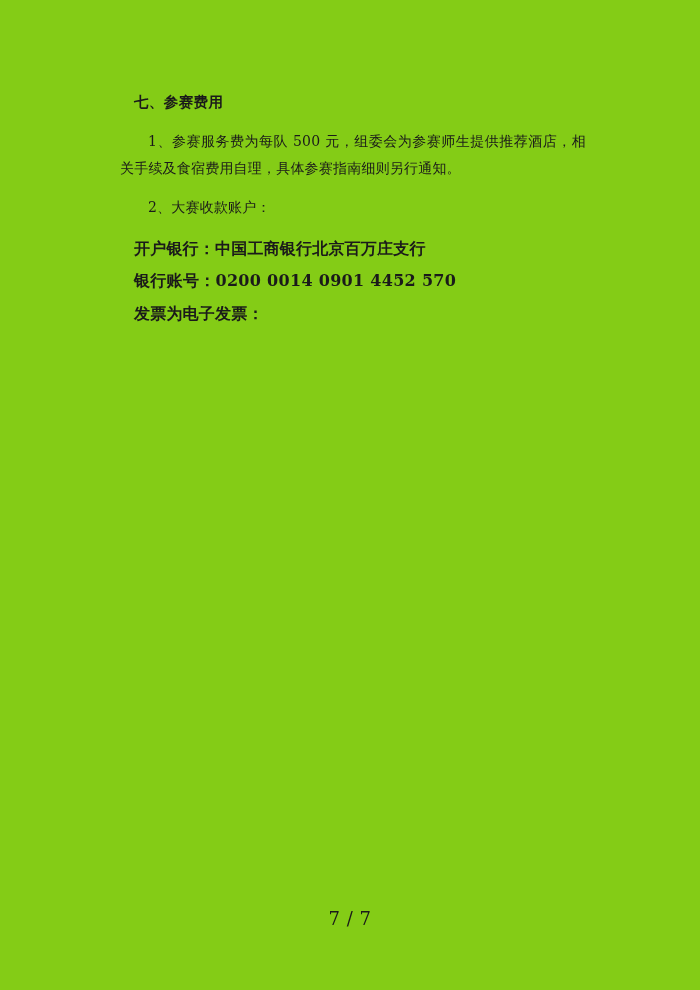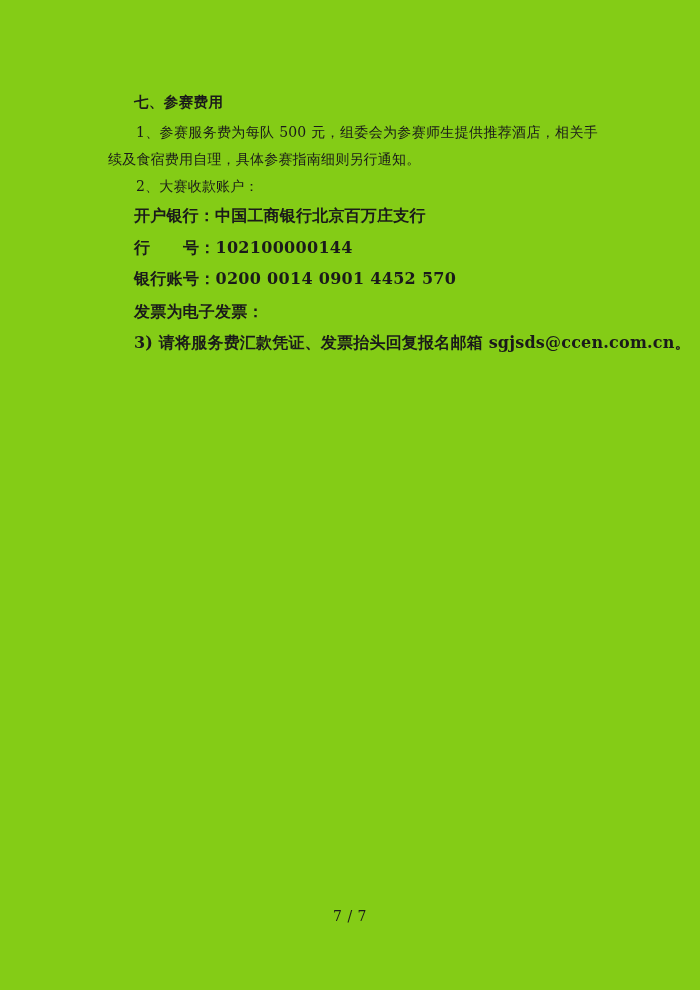--- a/index.html
+++ b/index.html
@@ -30,21 +30,21 @@
     font-weight: bold;
     font-size: 14.5px;
     line-height: 1.9;
     letter-spacing: 0.4px;
     margin: 0 0 3px 26px;
   }
   .para {
     font-size: 14px;
     line-height: 1.95;
     letter-spacing: 0.2px;
-    margin: 0;
+    margin: 12px;
     text-align: justify;
     text-justify: inter-ideograph;
   }
   .para.indent {
     text-indent: 28px;
   }
   .line {
     font-size: 16px;
     line-height: 1.95;
     letter-spacing: 0.2px;
@@ -57,43 +57,41 @@
   }
   .block-gap {
     height: 2px;
   }
   .footer {
     position: absolute;
     left: 0;
     right: 0;
     top: 908px;
     text-align: center;
-    font-size: 14px;
+    font-size: 18px;
     font-family: "DejaVu Serif", "Liberation Serif", serif;
     color: #1a1a1a;
     letter-spacing: 0.5px;
   }
 </style>
 </head>
 <body>
 
 <div class="page">
   <div class="content">
 
     <h2 class="heading">七、参赛费用</h2>
 
     <p class="para indent">1、参赛服务费为每队 500 元，组委会为参赛师生提供推荐酒店，相关手续及食宿费用自理，具体参赛指南细则另行通知。</p>
 
     <p class="para indent">2、大赛收款账户：</p>
 
     <div class="line">开户银行：中国工商银行北京百万庄支行</div>
-    <div class="line mono-ish">行　　号：102100000144</div>
     <div class="line mono-ish">银行账号：0200 0014 0901 4452 570</div>
 
     <div class="block-gap"></div>
 
     <div class="line">发票为电子发票：</div>
-    <div class="line">3) 请将服务费汇款凭证、发票抬头回复报名邮箱 sgjsds@ccen.com.cn。</div>
 
   </div>
 
   <div class="footer">7 / 7</div>
 </div>
 
 </body></html>

